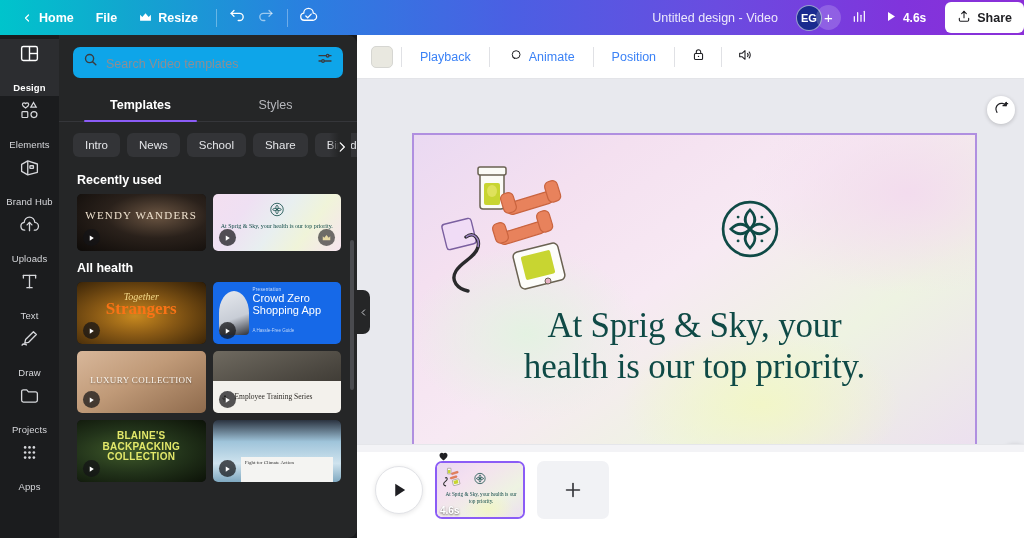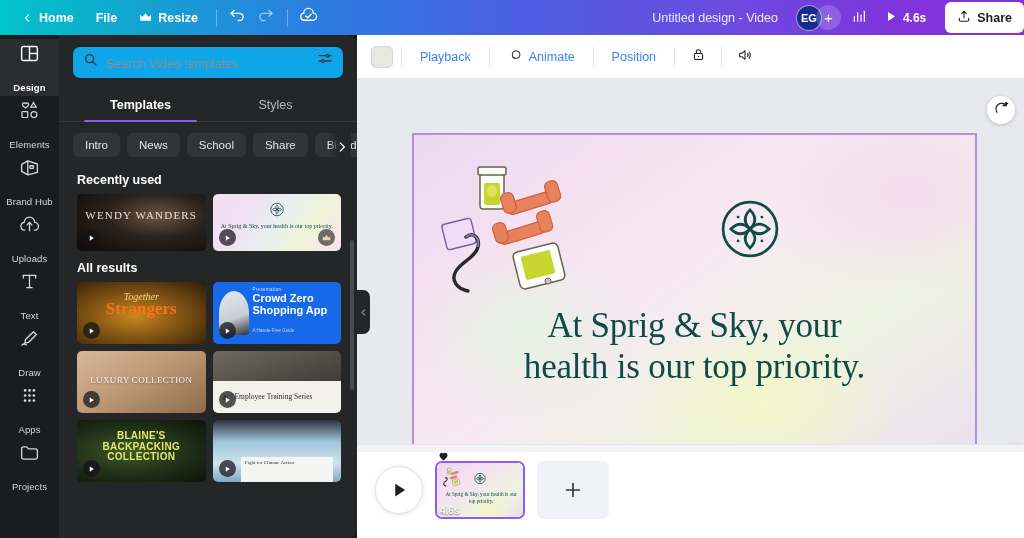--- a/index.html
+++ b/index.html
@@ -428,42 +428,42 @@
       <span>
         <svg width="21" height="21" viewBox="0 0 24 24" fill="none" stroke="currentColor" stroke-width="1.5" stroke-linecap="round" stroke-linejoin="round">
             <path d="M16.5 4.2l3.3 3.3-9 9-4.2.9.9-4.2z"></path>
             <path d="M3.5 19.5c1.5-2.5 3.5-1 5-.2"></path>
           </svg>
       </span>
       <span class="rail-label">Draw</span>
     </div>
     <div class="rail-item">
       <span>
+        <svg width="21" height="21" viewBox="0 0 24 24" fill="none" stroke="currentColor" stroke-width="1.5" stroke-linejoin="round">
+            <path d="M3 7.5a2 2 0 012-2h3.8l2 2.4H19a2 2 0 012 2v7.6a2 2 0 01-2 2H5a2 2 0 01-2-2z"></path>
+          </svg>
+      </span>
+      <span class="rail-label">Projects</span>
+    </div>
+    <div class="rail-item">
+      <span>
         <svg width="21" height="21" viewBox="0 0 24 24" fill="currentColor">
             <circle cx="7" cy="6.2" r="1.5"></circle>
             <circle cx="12" cy="6.2" r="1.5"></circle>
             <circle cx="17" cy="6.2" r="1.5"></circle>
             <circle cx="7" cy="12" r="1.5"></circle>
             <circle cx="12" cy="12" r="1.5"></circle>
             <circle cx="17" cy="12" r="1.5"></circle>
             <circle cx="7" cy="17.8" r="1.5"></circle>
             <circle cx="12" cy="17.8" r="1.5"></circle>
             <circle cx="17" cy="17.8" r="1.5"></circle>
           </svg>
       </span>
       <span class="rail-label">Apps</span>
     </div>
-    <div class="rail-item">
-      <span>
-        <svg width="21" height="21" viewBox="0 0 24 24" fill="none" stroke="currentColor" stroke-width="1.5" stroke-linejoin="round">
-            <path d="M3 7.5a2 2 0 012-2h3.8l2 2.4H19a2 2 0 012 2v7.6a2 2 0 01-2 2H5a2 2 0 01-2-2z"></path>
-          </svg>
-      </span>
-      <span class="rail-label">Projects</span>
-    </div>
   </div>
 
   <div class="panel">
 
     <div class="search-wrap">
       <div class="search-box">
         <span>
           <svg width="15" height="15" viewBox="0 0 24 24" fill="none" stroke="#3a3b3f" stroke-width="2.2" stroke-linecap="round">
               <circle cx="10.5" cy="10.5" r="6.5"></circle>
               <line x1="15.5" y1="15.5" x2="20.5" y2="20.5"></line>
@@ -530,39 +530,39 @@
             </svg>
         </div>
         <div class="thumb-crown">
           <svg width="9" height="8" viewBox="0 0 24 20" fill="#e6d8a4">
               <path d="M2 5l4.2 4L12 2l5.8 7L22 5v11H2z"></path>
             </svg>
         </div>
       </div>
     </div>
 
-    <div class="sec-title">All results</div>
+    <div class="sec-title">All health</div>
     <div class="grid">
 
       <div class="thumb tall">
         <div class="art-strangers"></div>
         <div class="tt" style="left:0;right:0;top:9px;text-align:center;font-family:'Liberation Serif',serif;font-size:10px;font-style:italic;color:#f3d98a;">Together</div>
         <div class="tt" style="left:0;right:0;top:17px;text-align:center;font-family:'Liberation Serif',serif;font-size:17px;font-weight:bold;color:#f97316;">Strangers</div>
         <div class="thumb-play">
           <svg width="7" height="8" viewBox="0 0 24 24" fill="#fff">
               <polygon points="6 3 20 12 6 21"></polygon>
             </svg>
         </div>
       </div>
 
       <div class="thumb tall">
         <div class="art-crowd"></div>
         <div style="position:absolute;left:6px;top:9px;width:30px;height:44px;border-radius:50% 50% 4px 4px;background:linear-gradient(160deg,#e6e9ee 0%,#c8cdd6 60%,#2c3038 100%);"></div>
         <div class="tt" style="left:40px;top:5px;font-size:4.5px;color:#cfe0fb;letter-spacing:.3px;">Presentation</div>
-        <div class="tt" style="left:40px;right:4px;top:11px;font-size:11px;font-weight:bold;line-height:1.08;color:#fff;">Crowd Zero Shopping App</div>
+        <div class="tt" style="left:40px;right:4px;top:11px;font-size:11px;font-weight:normal;line-height:1.08;color:#fff;">Crowd Zero Shopping App</div>
         <div class="tt" style="left:40px;top:46px;font-size:4.5px;color:#bcd4f8;">A Hassle-Free Guide</div>
         <div class="thumb-play">
           <svg width="7" height="8" viewBox="0 0 24 24" fill="#fff">
               <polygon points="6 3 20 12 6 21"></polygon>
             </svg>
         </div>
       </div>
 
       <div class="thumb tall">
         <div class="art-luxury"></div>

